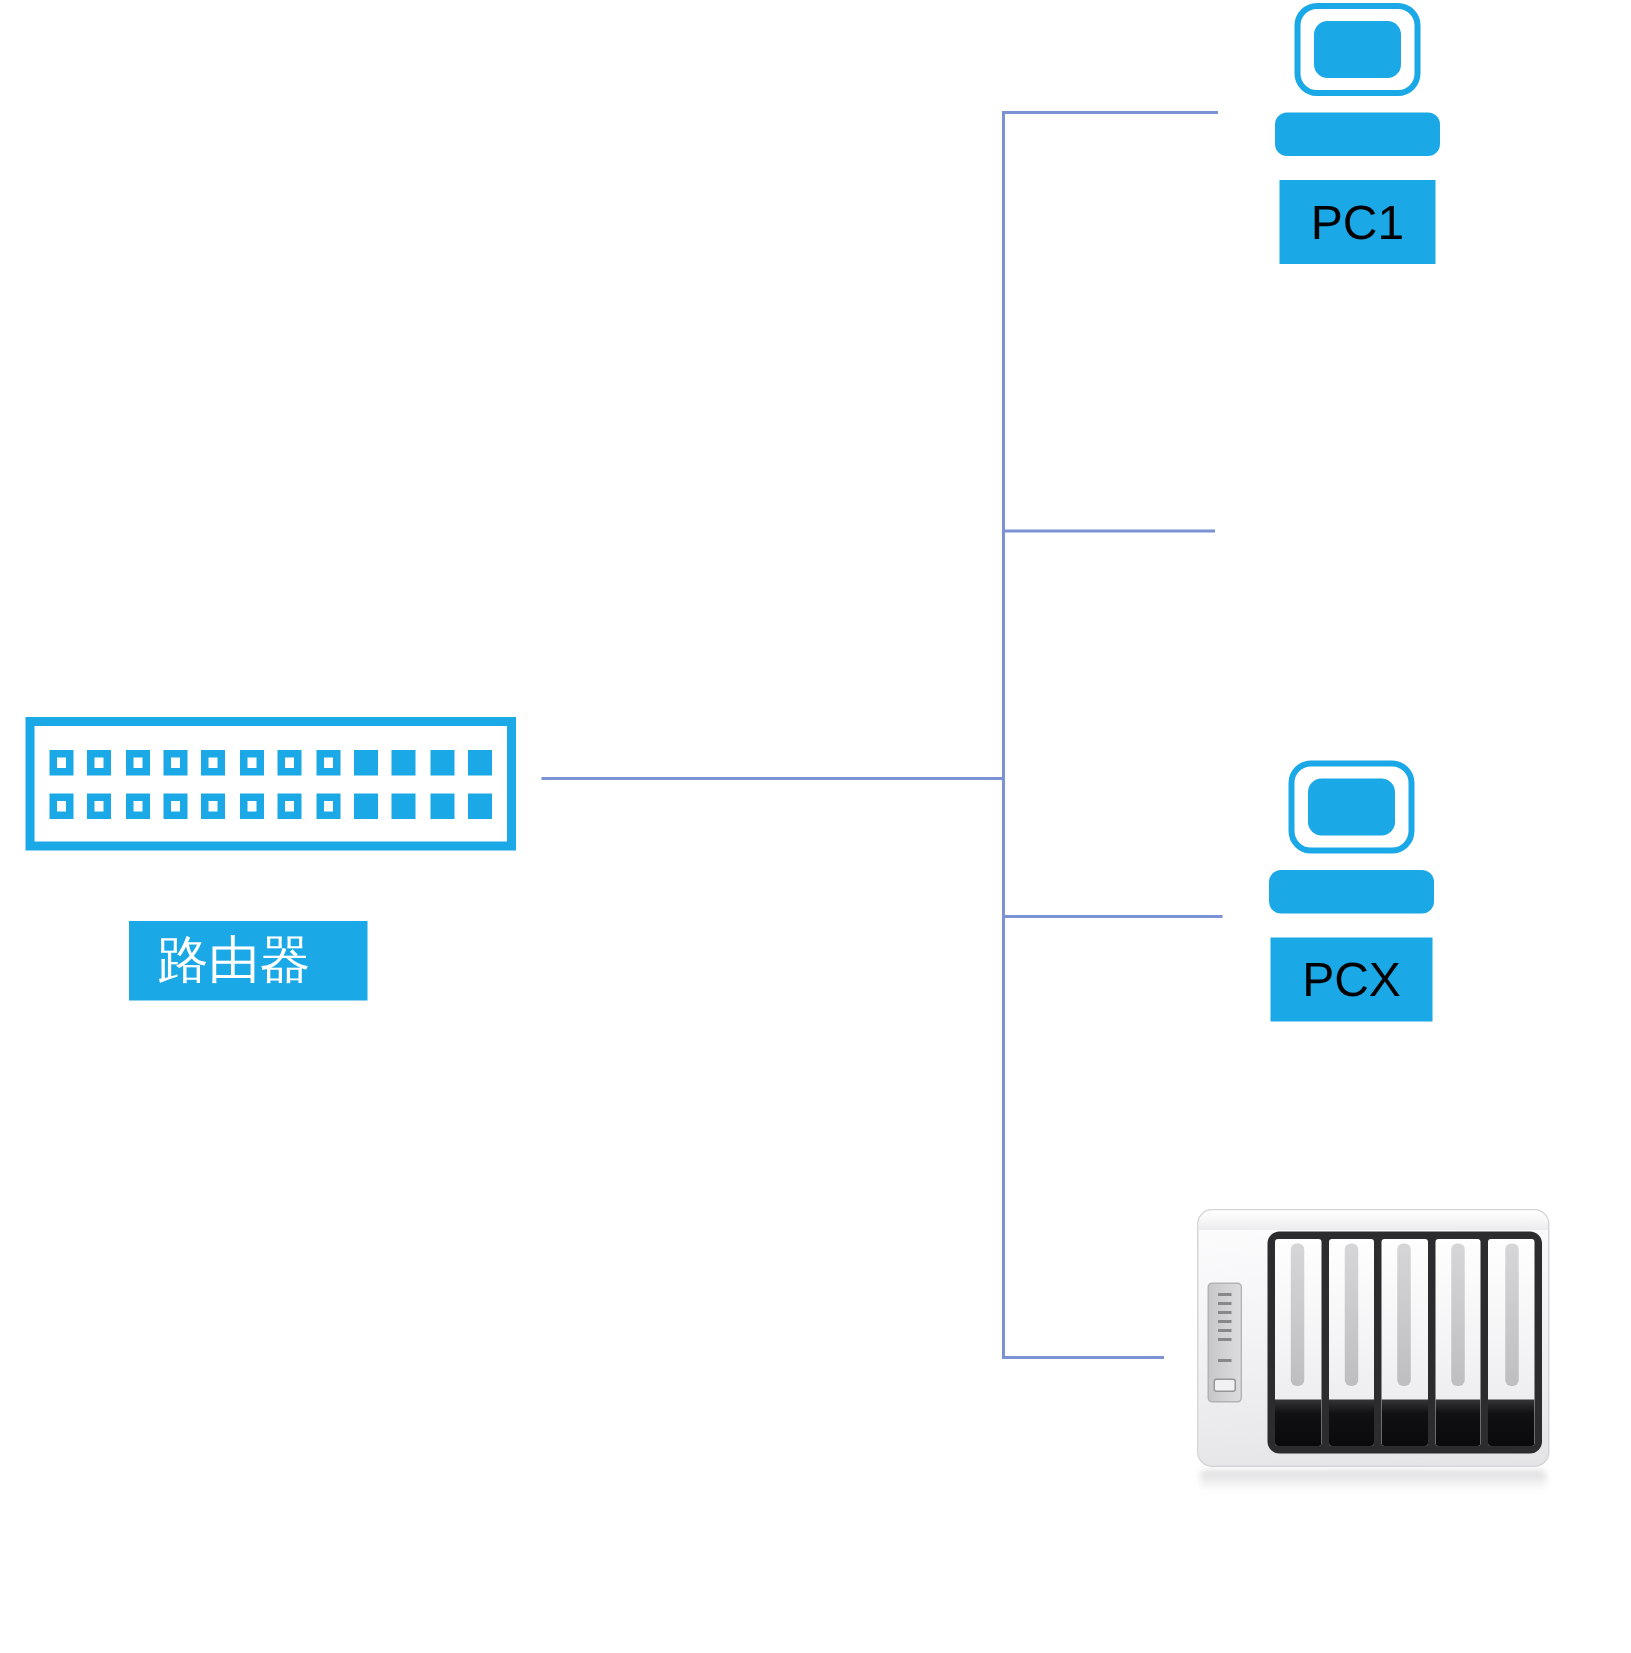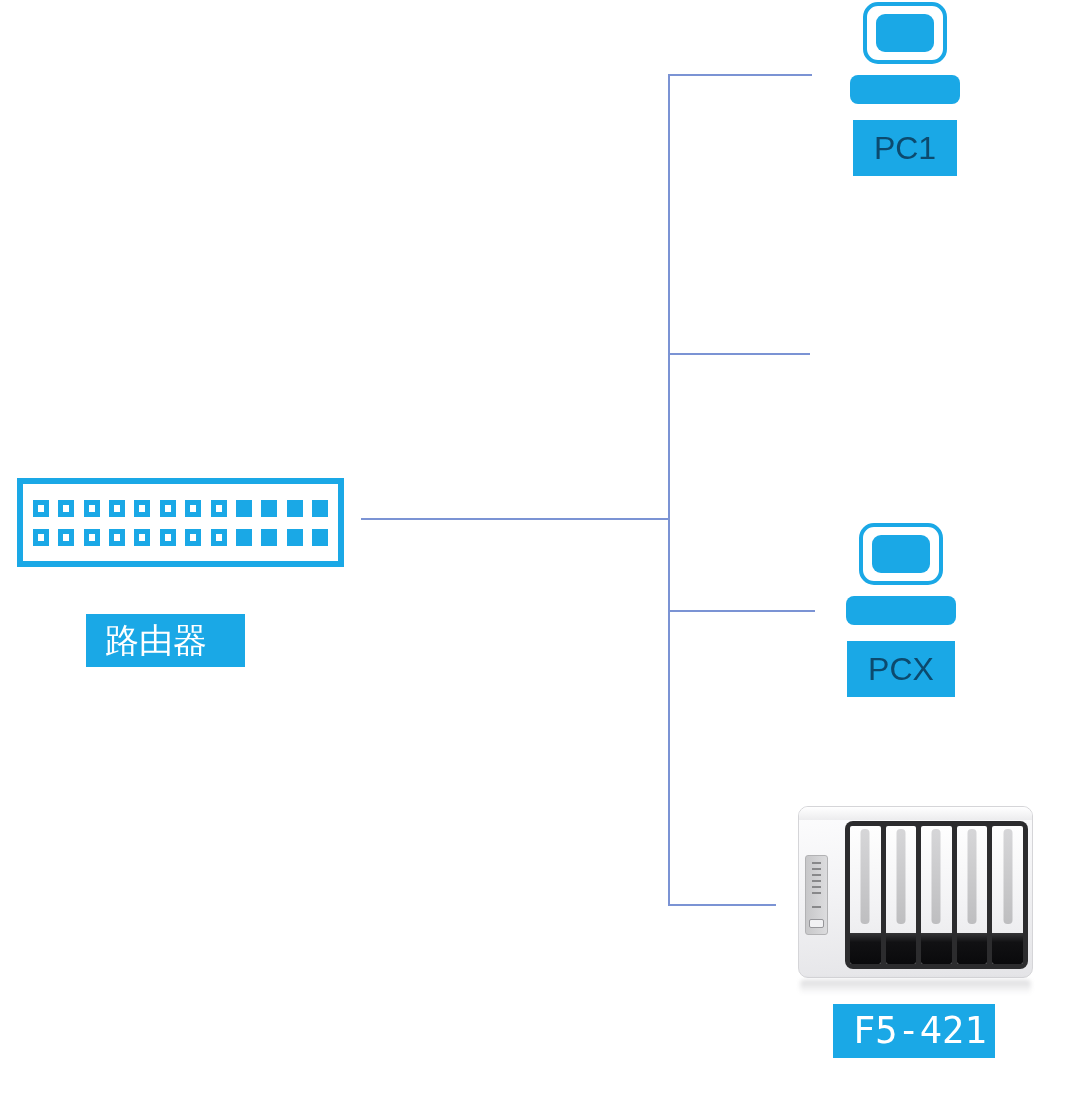--- a/index.html
+++ b/index.html
@@ -34,25 +34,25 @@
   .pc-node{position:absolute;width:110px;text-align:center;}
   .monitor{
     width:84px;height:62px;margin:0 auto;border:4px solid var(--accent);
     border-radius:15px;box-sizing:border-box;position:relative;background:#fff;
   }
   .screen{position:absolute;left:9px;right:9px;top:8px;bottom:8px;
     background:var(--accent);border-radius:9px;}
   .pc-bar{width:110px;height:29px;background:var(--accent);border-radius:8px;margin-top:11px;}
   .pc-label{
     display:inline-block;margin-top:16px;height:56px;line-height:56px;
-    padding:0 21px;background:var(--accent);color:#0c4a6e;font-size:32px;
+    padding:0 21px;background:var(--accent);color:#000000;font-size:32px;
   }
   #pc1-node{left:850px;top:2px;}
   #pc3-node{left:852px;top:259px;}
-  #pcx-node{left:846px;top:523px;}
+  #pcx-node{left:846px;top:507px;}
 
   
   .nas-body{
     position:absolute;left:798px;top:806px;width:235px;height:172px;
     border-radius:10px;border:1px solid #d5d5d8;box-sizing:border-box;
     background:linear-gradient(175deg,#fdfdfe 0%,#f3f3f5 45%,#e4e4e7 100%);
   }
   .nas-body::before{ 
     content:"";position:absolute;left:0;right:0;top:0;height:13px;
     border-radius:9px 9px 0 0;
@@ -174,15 +174,14 @@
     </div>
     <div class="nas-bays">
         <div class="bay"></div>
         <div class="bay"></div>
         <div class="bay"></div>
         <div class="bay"></div>
         <div class="bay"></div>
       </div>
   </div>
   <div class="nas-reflection"></div>
-  <div class="nas-label">F5-421</div>
 
 </div>
 
 </body></html>

